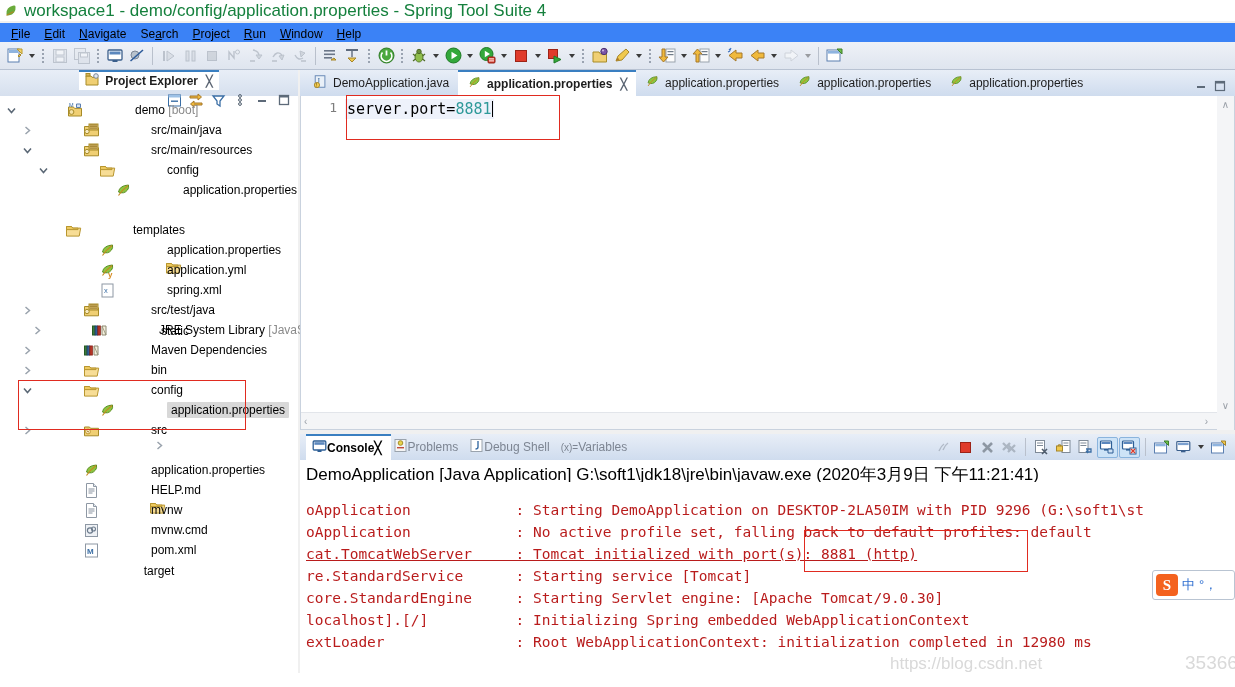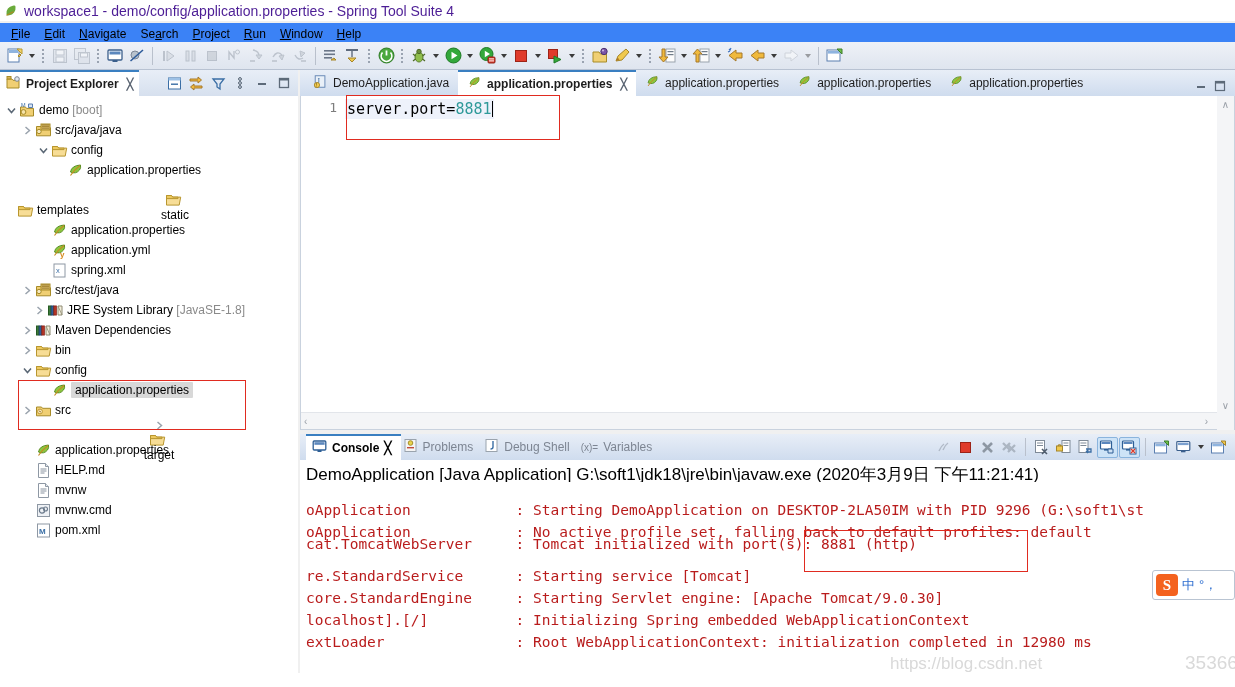--- a/index.html
+++ b/index.html
@@ -29,21 +29,21 @@
   .leaf-glyph::before{
     content:""; position:absolute; left:1px; top:2px; width:10px; height:9px;
     background:#6aab3b;
     border-radius: 10px 2px 10px 2px;
     transform: rotate(-8deg);
   }
   .leaf-glyph::after{
     content:""; position:absolute; left:1px; top:9px; width:8px; height:1px;
     background:#c07f20; transform: rotate(-28deg);
   }
-  .titlebar .tb-text { font-size:14px; color:#4c1d95; }
+  .titlebar .tb-text { font-size:17px; color:#15803d; }
 
   
   .menubar {
     position:absolute; left:0; top:23px; width:1235px; height:21px;
     background:#3b82f6; display:flex; align-items:center; padding-left:4px;
   }
   .menu-item {
     font-size:12px; padding:2px 7px; color:#000; cursor:default;
   }
   .menu-item u { text-decoration: underline; }
@@ -70,35 +70,36 @@
     background-image: repeating-linear-gradient(#9aa3b1 0 2px, transparent 2px 4px);
   }
 
   
   .explorer {
     position:absolute; left:0; top:70px; width:298px; height:617px;
     background:#ffffff;
   }
   .pe-tabbar {
     position:relative; height:26px; background:linear-gradient(#e8eef7,#d6e0ee);
-    display:flex; align-items:center;
+    display:flex; align-items:center;flex-direction:column;
   }
   .pe-tab {
     height:26px; display:flex; align-items:center; gap:5px; padding:0 6px 0 6px;
     background:#ffffff; border-top:2px solid #3a7fc1;
     font-size:12px; font-weight:bold; color:#1d1d1d;
   }
   .pe-tab .close-x { color:#5a6472; font-size:11px; margin-left:3px; }
   .pe-tools { margin-left:auto; display:flex; align-items:center; gap:2px; padding-right:4px; }
   .pe-tool { width:20px; height:20px; display:inline-flex; align-items:center; justify-content:center; }
 
   .tree { position:relative; padding-top:4px; font-size:12px; }
   .trow {
     display:flex; align-items:center; height:20px; white-space:nowrap;
     padding-left:2px;
+    gap:48px;
   }
   .twist { width:14px; height:20px; display:inline-flex; align-items:center; justify-content:center;
            color:#6e7c8c; font-size:9px; }
   .twist.none { visibility:hidden; }
   .ticon { width:18px; height:18px; display:inline-flex; align-items:center; justify-content:center; margin-right:3px; }
   .tlabel { font-size:12px; color:#000; }
   .tlabel .dim { color:#8a8a8a; }
   .sel-bg { background:#d8d8d8; padding:1px 4px; border-radius:1px; }
 
   
@@ -160,21 +161,21 @@
 
   
   .console-wrap {
     position:absolute; left:300px; top:434px; width:935px; height:253px;
     background:#ffffff;
   }
   .cons-tabbar {
     position:relative; height:26px; background:linear-gradient(#e8eef7,#cfdcee);
     display:flex; align-items:center; padding-left:6px;
   }
-  .cons-tab { display:flex; align-items:center; gap:5px; padding:0 9px 0 2px; font-size:12px; color:#7d8592; height:26px;}
+  .cons-tab { display:flex; align-items:center; padding:0 9px 0 2px; font-size:12px; color:#7d8592; height:26px;}
   .cons-tab.active { color:#000; font-weight:bold; background:#ffffff; border-top:2px solid #3a7fc1; padding-left:6px;}
   .cons-tools { margin-left:auto; display:flex; align-items:center; gap:1px; padding-right:6px; }
   .ctool { width:21px; height:21px; display:inline-flex; align-items:center; justify-content:center; }
   .ctool.pressed { background:#cde3f7; border:1px solid #8ab4dd; border-radius:2px; }
 
   .cons-header {
     position:relative; height:22px; padding:3px 0 0 6px; font-size:17px; color:#000;
     background:#ffffff;
   }
   .cons-body {
@@ -542,21 +543,37 @@
             </svg>
           </span>
           <span class="ticon">
             <svg width="17" height="17" viewBox="0 0 17 17">
         <path d="M1.5 4.5 l5 0 l1 1.3 l8 0 l0 8 l-14 0 z" fill="#f0cf73" stroke="#a78b28"></path>
         <rect x="6" y="2" width="9" height="6" fill="#d8b86a" stroke="#a78b28"></rect>
         <path d="M7 3 l7 0 M7 4.6 l7 0 M7 6.2 l7 0" stroke="#8a6f1f" stroke-width=".7"></path>
         <circle cx="4" cy="9.5" r="2.2" fill="#f7eabf" stroke="#a78b28"></circle>
             </svg>
           </span>
-          <span class="tlabel">src/java/java</span>
+          <span class="tlabel">src/main/java</span>
+        </div>
+        <div class="trow" style="padding-left: 20px;">
+          <span class="twist">
+            <svg width="11" height="11" viewBox="0 0 11 11">
+              <path d="M2 3.5 L5.5 7.5 L9 3.5" fill="none" stroke="#5a6775" stroke-width="1.5"></path>
+            </svg>
+          </span>
+          <span class="ticon">
+            <svg width="17" height="17" viewBox="0 0 17 17">
+        <path d="M1.5 4.5 l5 0 l1 1.3 l8 0 l0 8 l-14 0 z" fill="#f0cf73" stroke="#a78b28"></path>
+        <rect x="6" y="2" width="9" height="6" fill="#d8b86a" stroke="#a78b28"></rect>
+        <path d="M7 3 l7 0 M7 4.6 l7 0 M7 6.2 l7 0" stroke="#8a6f1f" stroke-width=".7"></path>
+        <circle cx="4" cy="9.5" r="2.2" fill="#f7eabf" stroke="#a78b28"></circle>
+            </svg>
+          </span>
+          <span class="tlabel">src/main/resources</span>
         </div>
         <div class="trow" style="padding-left: 36px;">
           <span class="twist">
             <svg width="11" height="11" viewBox="0 0 11 11">
               <path d="M2 3.5 L5.5 7.5 L9 3.5" fill="none" stroke="#5a6775" stroke-width="1.5"></path>
             </svg>
           </span>
           <span class="ticon">
             <svg width="17" height="17" viewBox="0 0 17 17">
         <path d="M1.5 4.5 l5 0 l1.2 1.6 l8 0 l-1.5 8 l-12.7 0 z" fill="#f7dd96" stroke="#b8962f"></path>
@@ -1048,21 +1065,21 @@
       </div>
     </div>
 
     <div class="cons-header">DemoApplication [Java Application] G:\soft1\jdk18\jre\bin\javaw.exe (2020年3月9日 下午11:21:41)</div>
 
     <div class="cons-body" id="cons-body">
         <div class="cline" style="top: 152px;">extLoader               : Root WebApplicationContext: initialization completed in 12980 ms</div>
         <div class="cline" style="top: 130px;">localhost].[/]          : Initializing Spring embedded WebApplicationContext</div>
         <div class="cline" style="top: 108px;">core.StandardEngine     : Starting Servlet engine: [Apache Tomcat/9.0.30]</div>
         <div class="cline" style="top: 86px;">re.StandardService      : Starting service [Tomcat]</div>
-        <div class="cline" style="top: 54px;">cat.TomcatWebServer     : Tomcat initialized with port(s): 8881 (http)</div>
+        <div class="cline" style="top: 64px; text-decoration: underline;">cat.TomcatWebServer     : Tomcat initialized with port(s): 8881 (http)</div>
         <div class="cline" style="top: 42px;">oApplication            : No active profile set, falling back to default profiles: default</div>
         <div class="cline" style="top: 20px;">oApplication            : Starting DemoApplication on DESKTOP-2LA50IM with PID 9296 (G:\soft1\st</div>
       <span class="watermark" style="left:590px; top:172px;">https://blog.csdn.net</span>
       <span class="watermark" style="left:885px; top:170px; font-size:19px;">353669</span>
 
       <div class="annot" style="left:504px; top:48px; width:224px; height:42px;"></div>
     </div>
   </div>
 
   <div class="ime">

